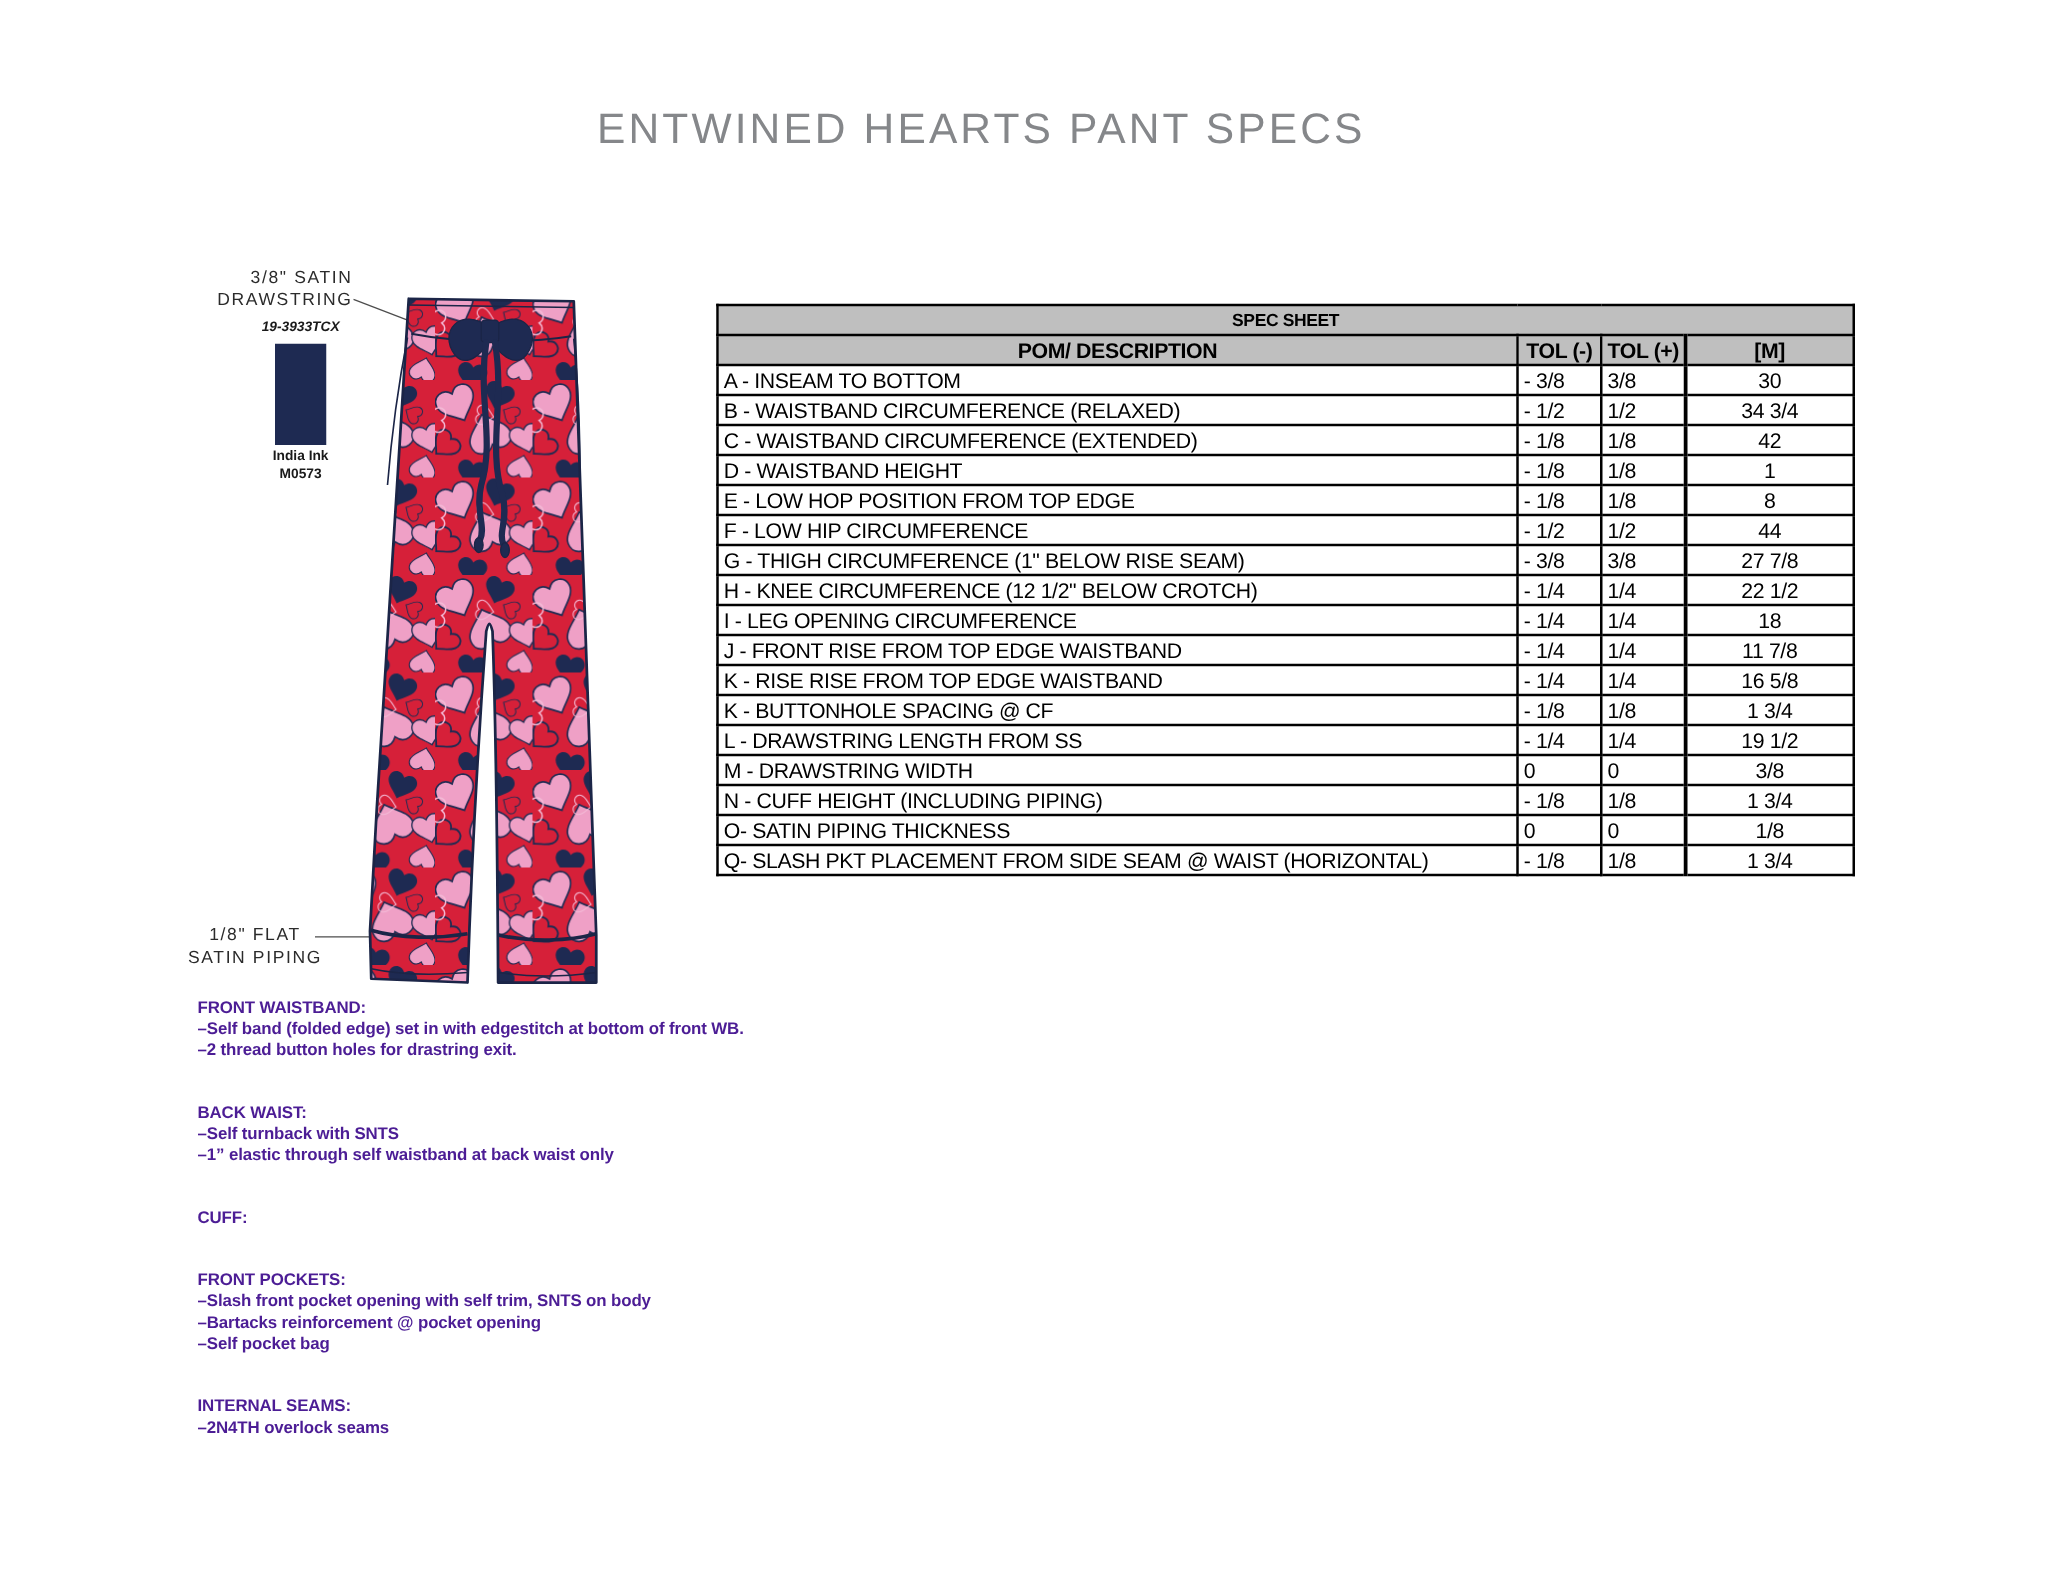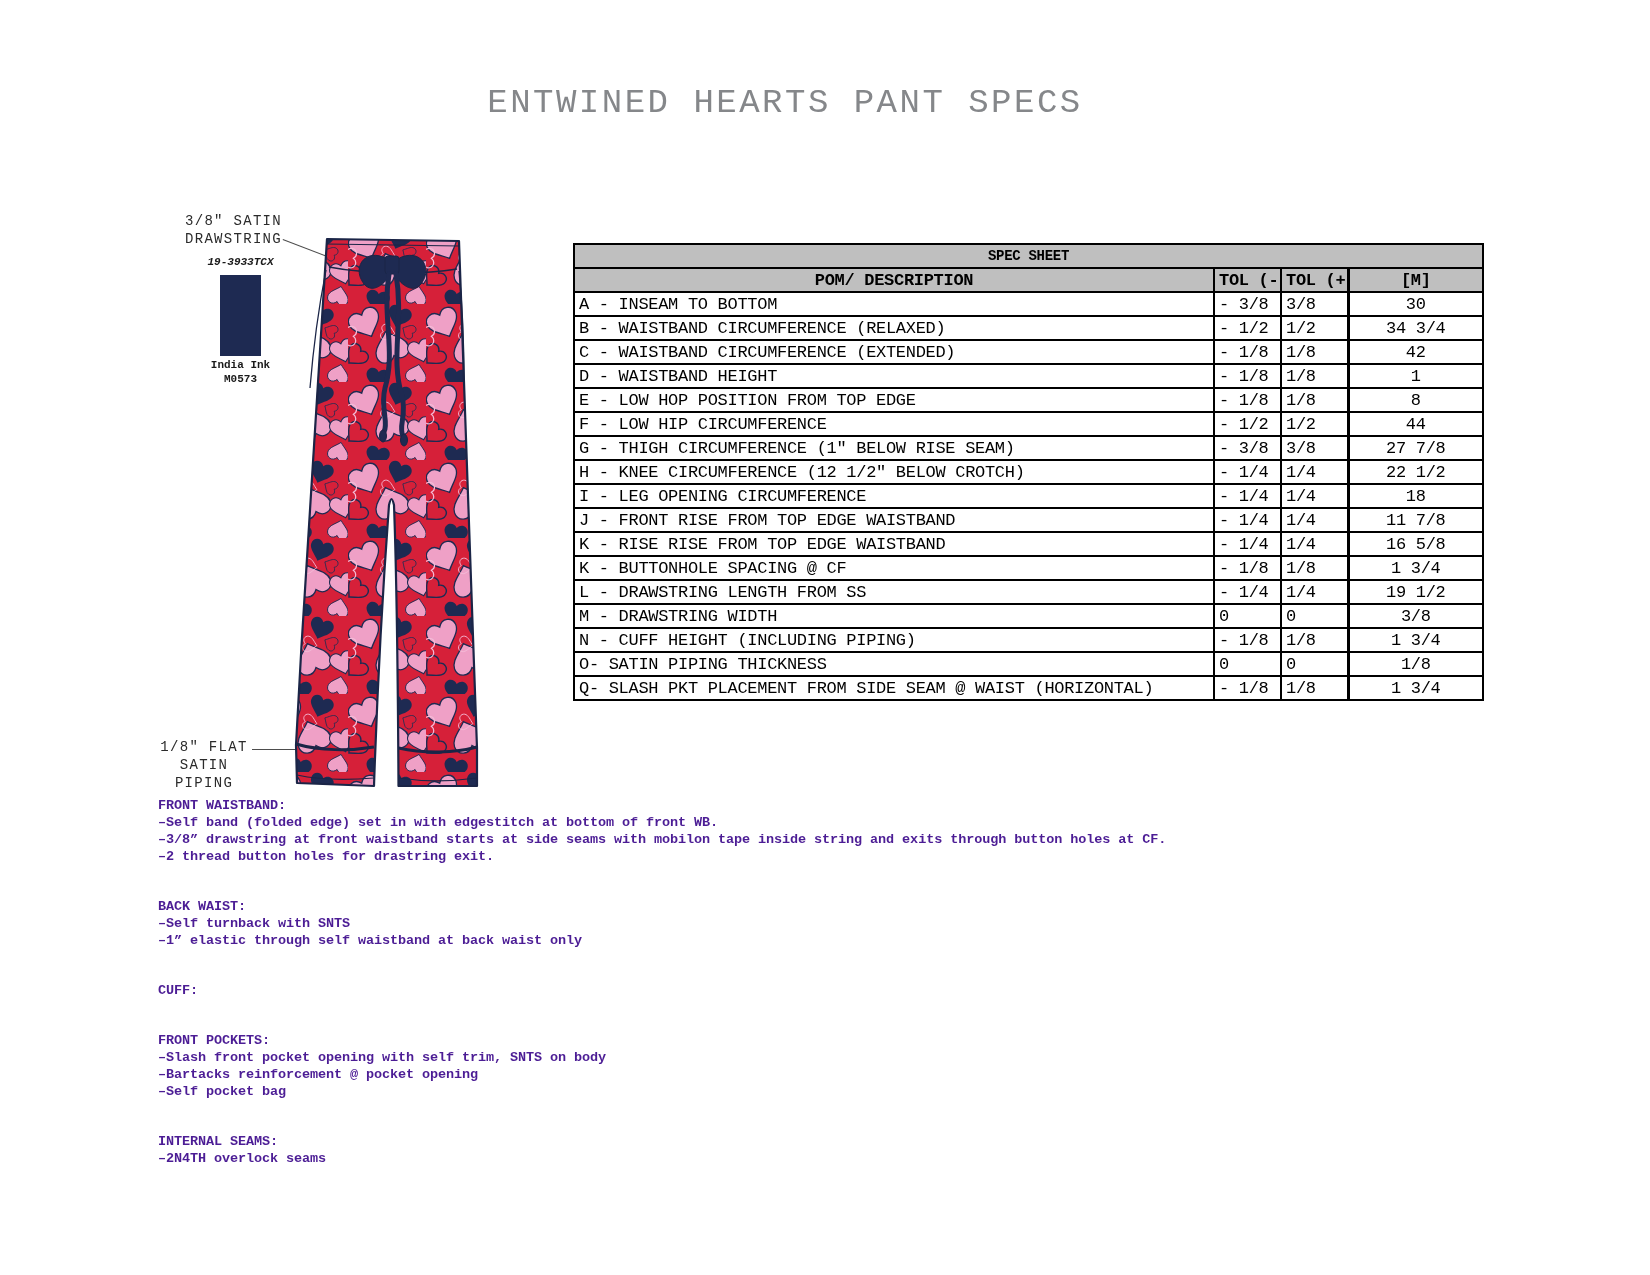--- a/index.html
+++ b/index.html
@@ -1,17 +1,17 @@
 <!DOCTYPE html>
 <html style="--fabric-red: #d62039; --heart-pink: #efa0c6; --heart-pink-light: #f4bcd8; --navy: #1e2a52; --seam-navy: #1b2547; --header-gray: #bfbfbf; --title-gray: #85878a;"><head>
 <meta charset="utf-8">
 <style>
   html,body{margin:0;padding:0;background:#fff;}
   .page{position:relative;width:1650px;height:1275px;background:#fff;overflow:hidden;
-        font-family:Liberation Mono, monospace;color:#000;}
+        font-family:Liberation Sans, sans-serif;color:#000;}
 
   
   .title{position:absolute;left:460px;top:84px;width:650px;text-align:center;
          font-size:34px;letter-spacing:2.5px;color:var(--title-gray,#85878a);font-weight:400;}
 
   
   .ann{position:absolute;font-size:14px;letter-spacing:1.3px;color:#2b2b2b;line-height:18px;}
   .ann-drawstring{left:96px;top:212px;width:186px;text-align:right;}
   .ann-piping{left:148px;top:738px;width:112px;text-align:center;}
   .leader{position:absolute;height:1px;background:#4d4d4d;transform-origin:0 0;}
@@ -232,21 +232,20 @@
           <td class="c-tolp">1/8</td>
           <td class="c-m">1 3/4</td>
         </tr>
       </tbody>
   </table>
 
   <div class="notes">
       <div class="note-section">
         <div class="note-heading">FRONT WAISTBAND:</div>
         <div class="note-line">–Self band (folded edge) set in with edgestitch at bottom of front WB.</div>
-        <div class="note-line">–3/8” drawstring at front waistband starts at side seams with mobilon tape inside string and exits through button holes at CF.</div>
         <div class="note-line">–2 thread button holes for drastring exit.</div>
       </div>
       <div class="note-section">
         <div class="note-heading">BACK WAIST:</div>
         <div class="note-line">–Self turnback with SNTS</div>
         <div class="note-line">–1” elastic through self waistband at back waist only</div>
       </div>
       <div class="note-section">
         <div class="note-heading">CUFF:</div>
       </div>

